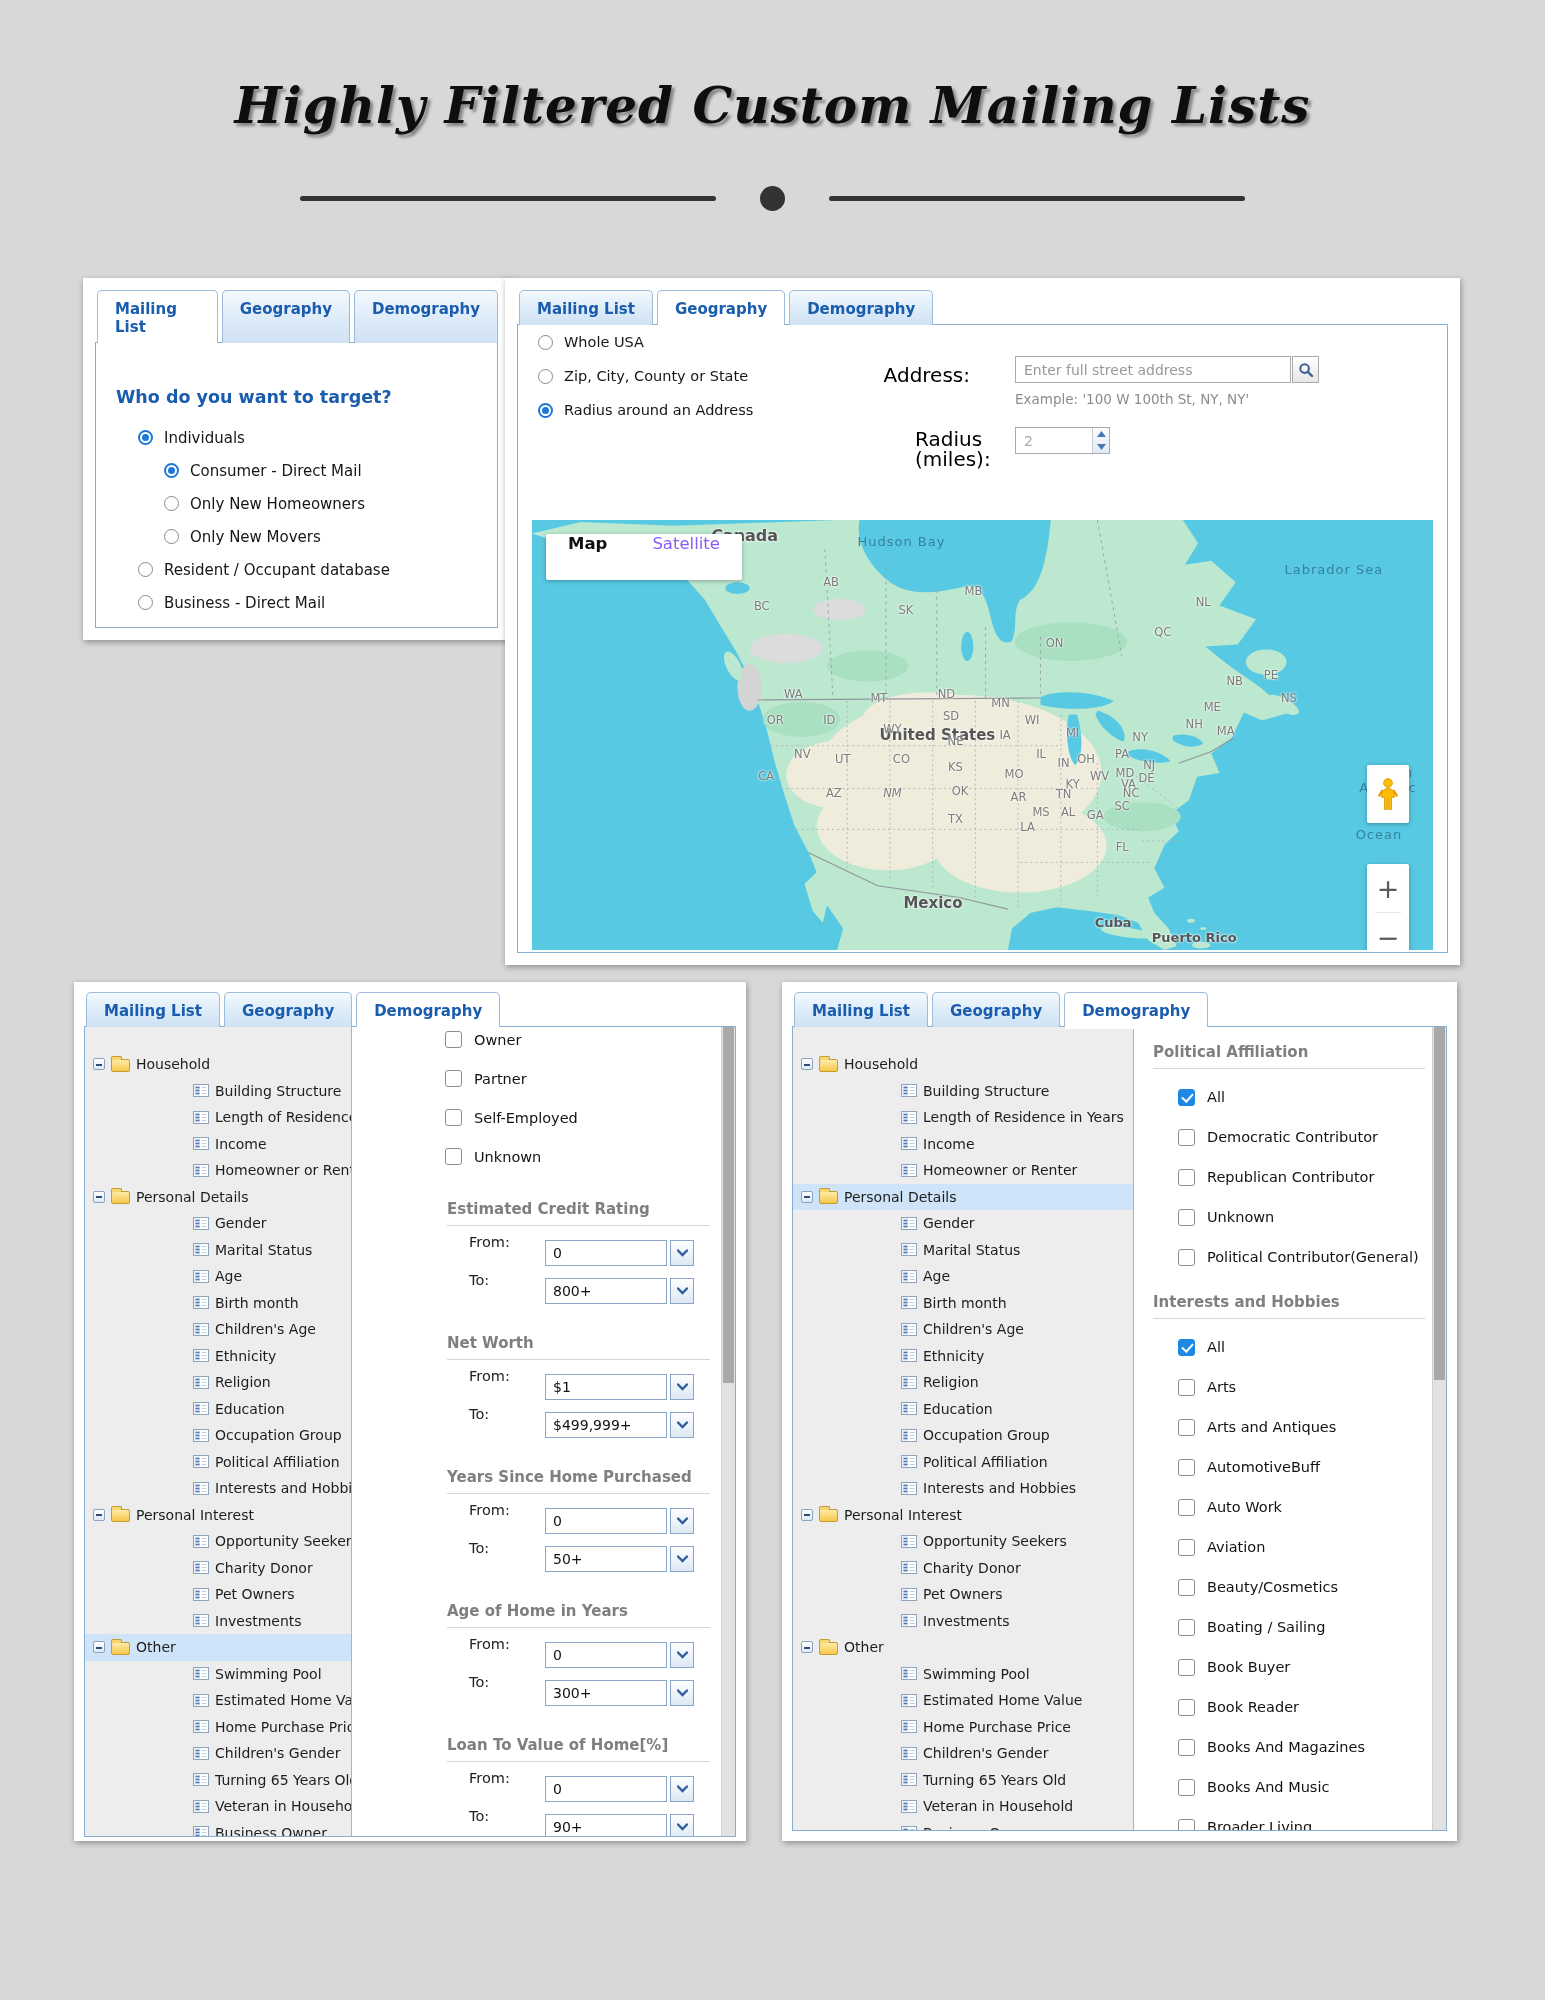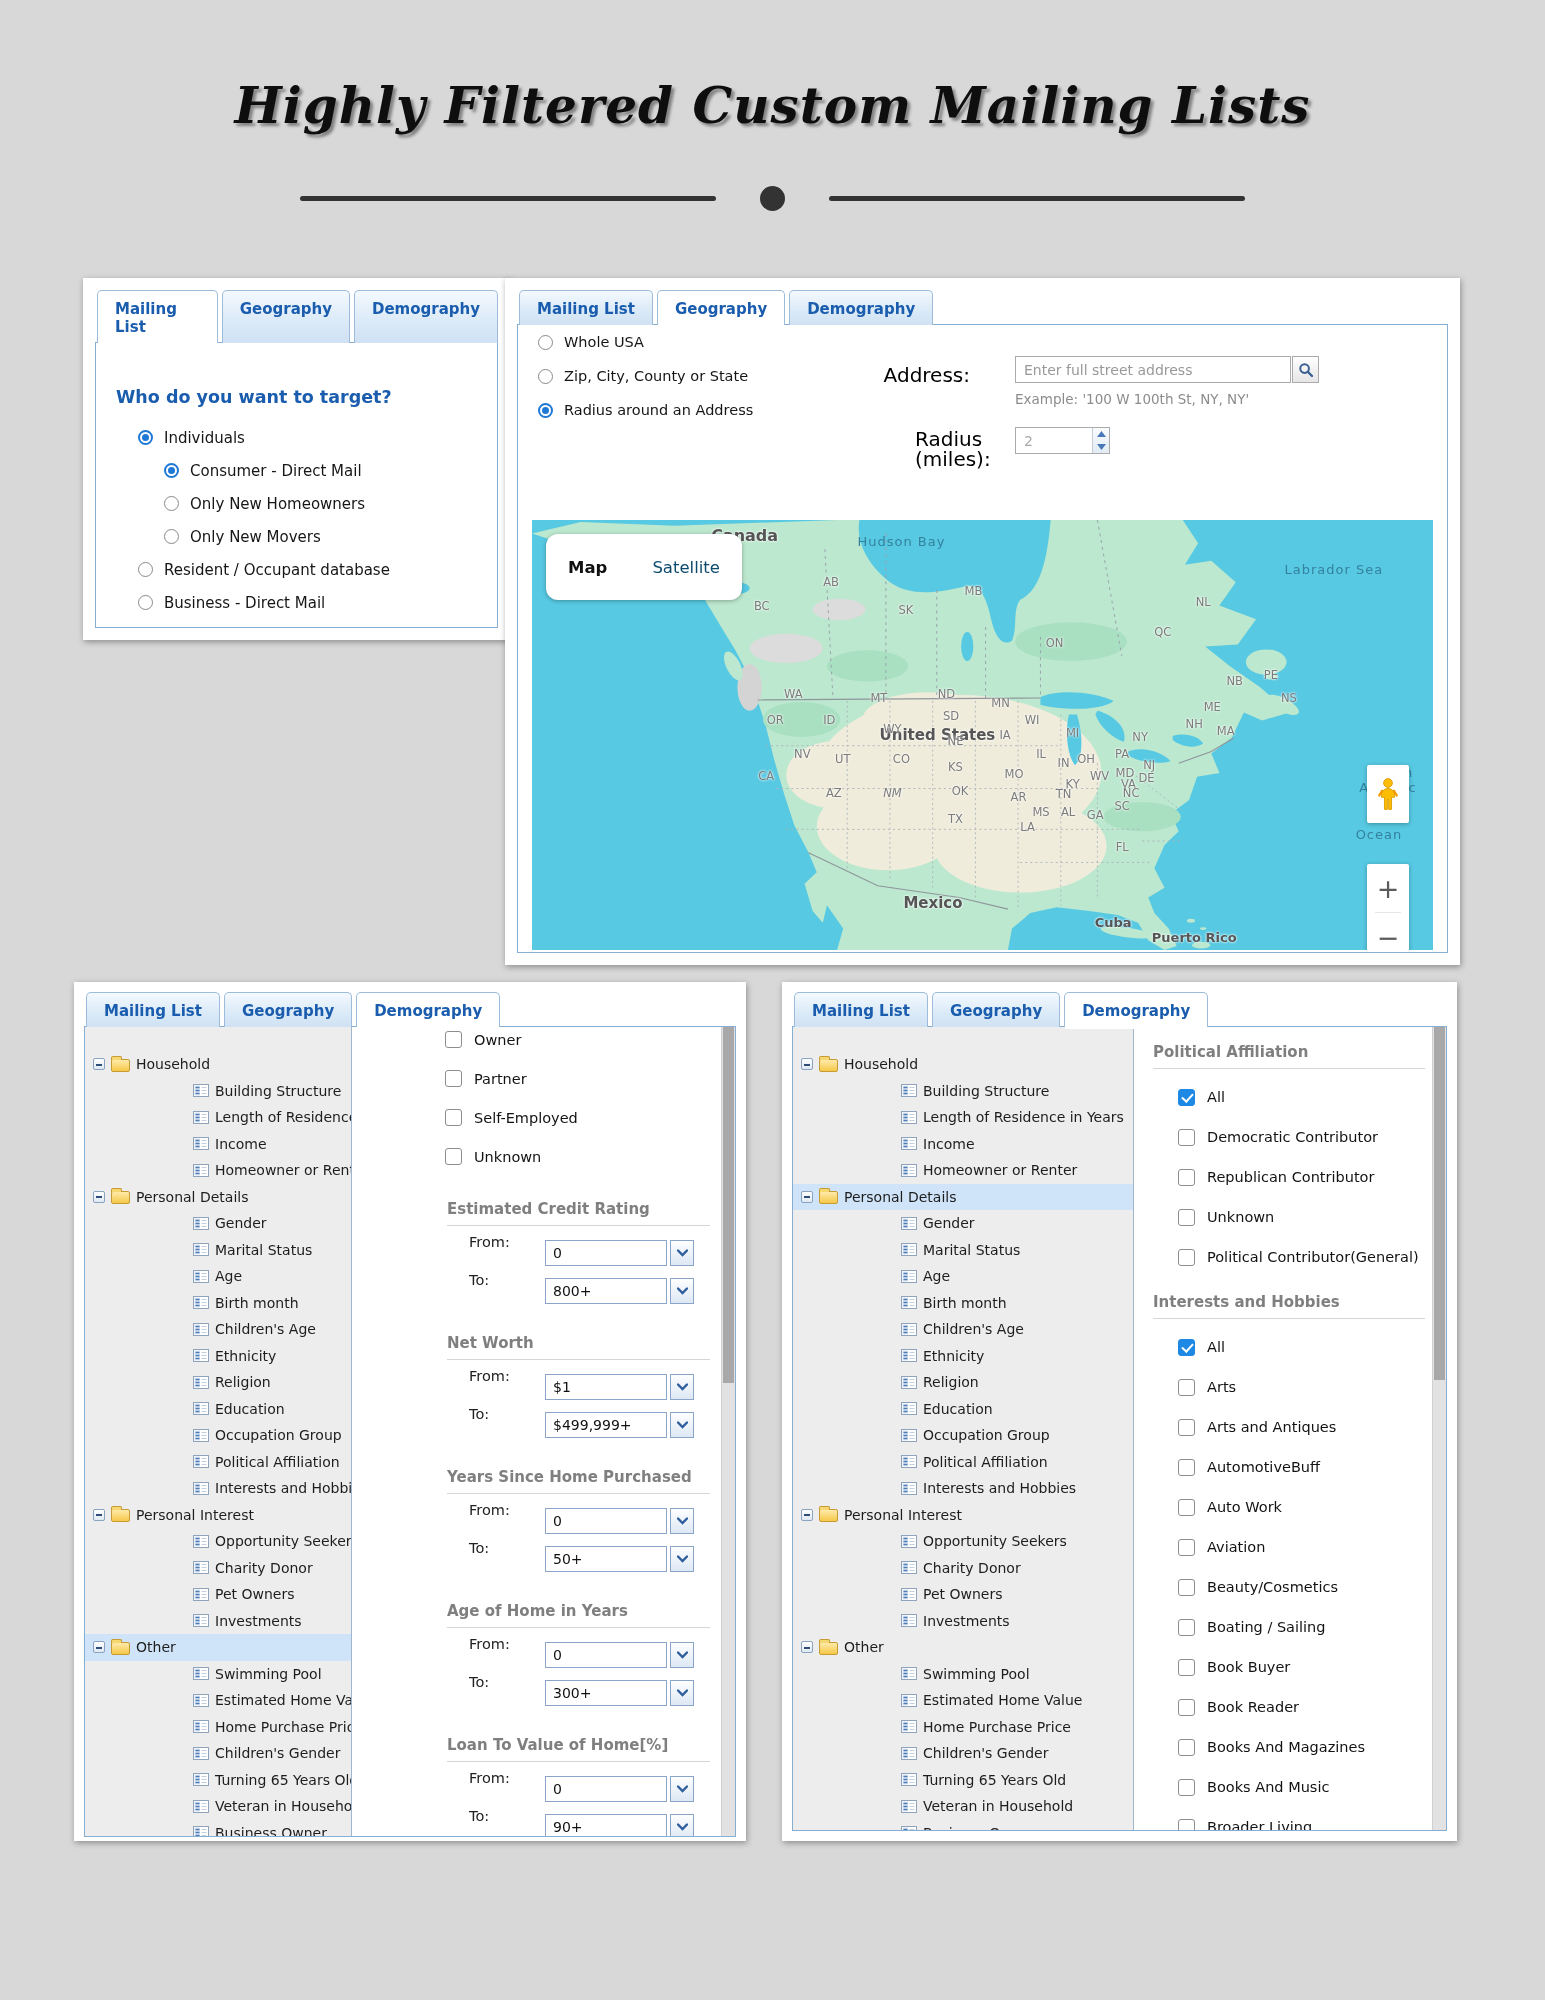--- a/index.html
+++ b/index.html
@@ -66,23 +66,23 @@
 
   
   .map{position:absolute;left:14px;right:14px;top:195px;bottom:2px;background:#57c9e2;overflow:hidden}
   .map svg.terrain{position:absolute;inset:0;width:100%;height:100%}
   .map-label{position:absolute;transform:translate(-50%,-50%);white-space:nowrap;z-index:2;
        font-size:11.5px;color:#7b7b7b;text-shadow:0 0 3px rgba(255,255,255,.9),0 0 2px rgba(255,255,255,.9)}
   .map-label.country{font-size:15px;font-weight:bold;color:#555}
   .map-label.lg{font-size:16px}
   .map-label.sm{font-size:13px}
   .map-label.water{color:#35829f;font-size:13px;letter-spacing:1px;text-shadow:none;font-weight:normal}
-  .mapsat{position:absolute;left:14px;top:14px;height:66px;background:#fff;border-radius:12px;z-index:5;
-       box-shadow:0 1px 4px rgba(0,0,0,.3);display:flex;align-items:center;overflow:hidden}
-  .mapsat .mbtn{padding:0 22px;display:flex;align-items:center;font-size:16.5px;color:#0c4a6e;cursor:pointer}
+  .mapsat{position:absolute;left:14px;top:14px;height:46px;background:#fff;border-radius:2px;z-index:5;
+       box-shadow:0 1px 4px rgba(0,0,0,.3);display:flex;align-items:flex-start;overflow:hidden}
+  .mapsat .mbtn{padding:0 22px;display:flex;align-items:center;font-size:16.5px;color:#8b5cf6;cursor:pointer}
   .mapsat .mbtn.sel{font-weight:bold;color:#111}
   .mapsat .msep{width:1px;background:#e6e6e6}
   .pegman-card{position:absolute;right:24px;top:57%;width:42px;height:58px;background:#fff;border-radius:2px;z-index:4;
        box-shadow:0 1px 4px rgba(0,0,0,.3);display:flex;align-items:center;justify-content:center;cursor:pointer}
   .zoom-card{position:absolute;right:24px;top:80%;width:42px;height:105px;background:#fff;border-radius:2px;z-index:4;
        box-shadow:0 1px 4px rgba(0,0,0,.3);display:flex;flex-direction:column}
   .zoom-card .zbtn{height:48px;display:flex;align-items:center;justify-content:center;
        font-size:27px;color:#5b5b5b;cursor:pointer}
   .zoom-card .zsep{height:1px;background:#e6e6e6;margin:0 8px}
 

